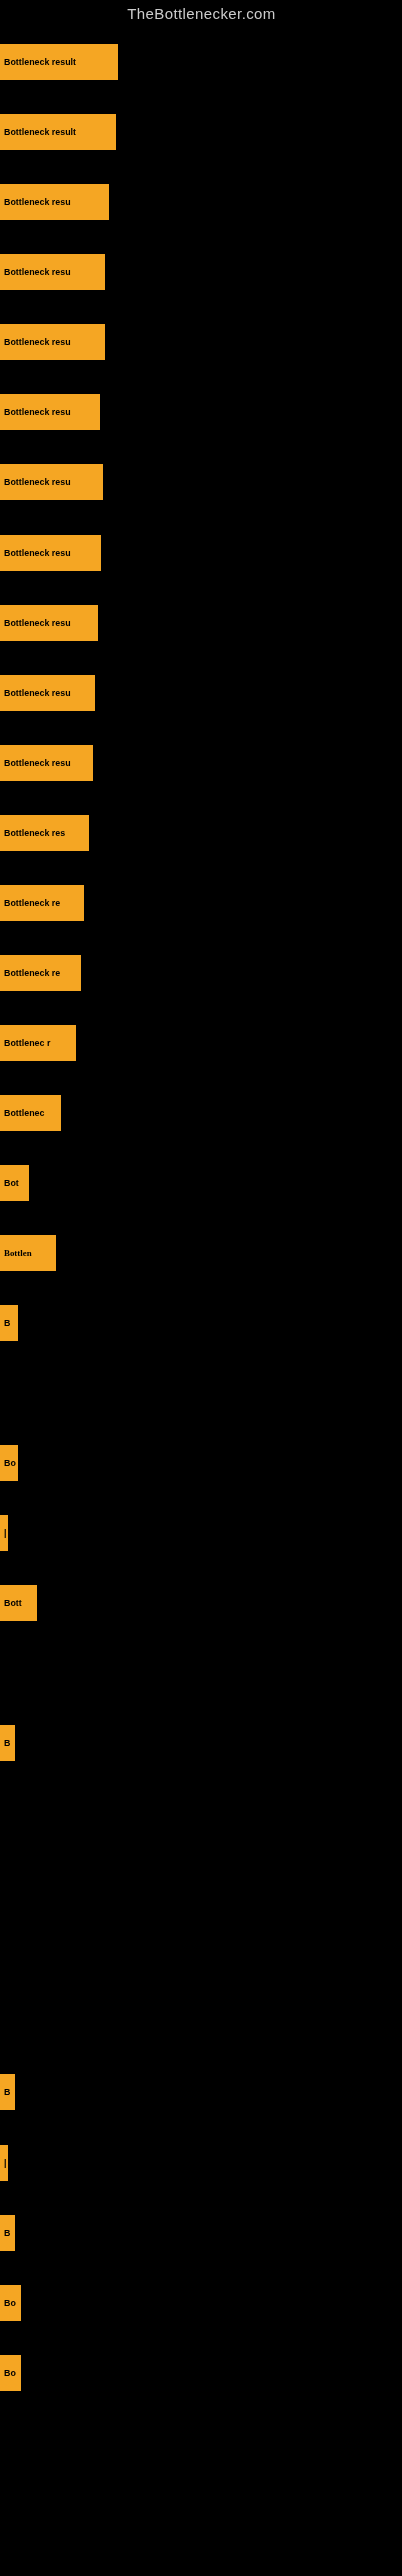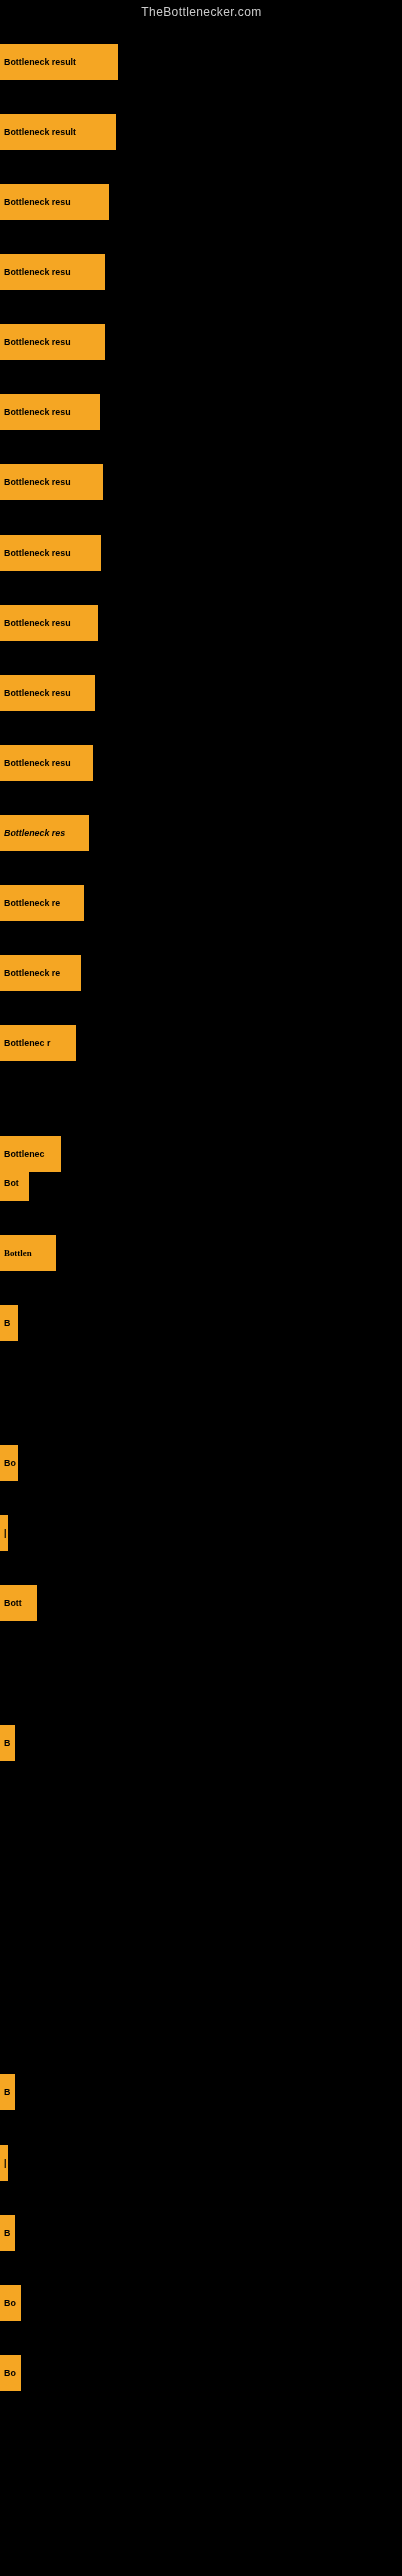--- a/index.html
+++ b/index.html
@@ -6,21 +6,21 @@
     body {
       background: #000;
       width: 403px;
       min-height: 2576px;
       font-family: Arial, sans-serif;
       position: relative;
     }
     .site-title {
       text-align: center;
       color: #ccc;
-      font-size: 12px;
+      font-size: 15px;
       padding: 4.8px 0 3.2px 0;
       letter-spacing: 0.4px;
     }
     .bar-row {
       position: absolute;
       left: 0;
       display: flex;
       align-items: center;
     }
     .bar-label {
@@ -69,33 +69,33 @@
     <div class="bar-row" style="top: 605px;">
       <div class="bar-label" style="width: 98px;">Bottleneck resu</div>
     </div>
     <div class="bar-row" style="top: 675px;">
       <div class="bar-label" style="width: 95px;">Bottleneck resu</div>
     </div>
     <div class="bar-row" style="top: 745px;">
       <div class="bar-label" style="width: 93px;">Bottleneck resu</div>
     </div>
     <div class="bar-row" style="top: 815px;">
-      <div class="bar-label" style="width: 89px; font-style: italic;">Bottleneck res</div>
+      <div class="bar-label" style="width: 89px;">Bottleneck res</div>
     </div>
     <div class="bar-row" style="top: 885px;">
       <div class="bar-label" style="width: 84px;">Bottleneck re</div>
     </div>
     <div class="bar-row" style="top: 955px;">
       <div class="bar-label" style="width: 81px;">Bottleneck re</div>
     </div>
     <div class="bar-row" style="top: 1025px;">
       <div class="bar-label" style="width: 76px;">Bottlenec r</div>
     </div>
     <div class="bar-row" style="top: 1095px;">
-      <div class="bar-label" style="width: 61px; margin-top: 41px;">Bottlenec</div>
+      <div class="bar-label" style="width: 61px;">Bottlenec</div>
     </div>
     <div class="bar-row" style="top: 1165px;">
       <div class="bar-label" style="width: 29px;">Bot</div>
     </div>
     <div class="bar-row" style="top: 1235px; font-family: Liberation Serif, serif;">
       <div class="bar-label" style="width: 56px;">Bottlen</div>
     </div>
     <div class="bar-row" style="top: 1305px;">
       <div class="bar-label" style="width: 17.7px;">B</div>
     </div>

